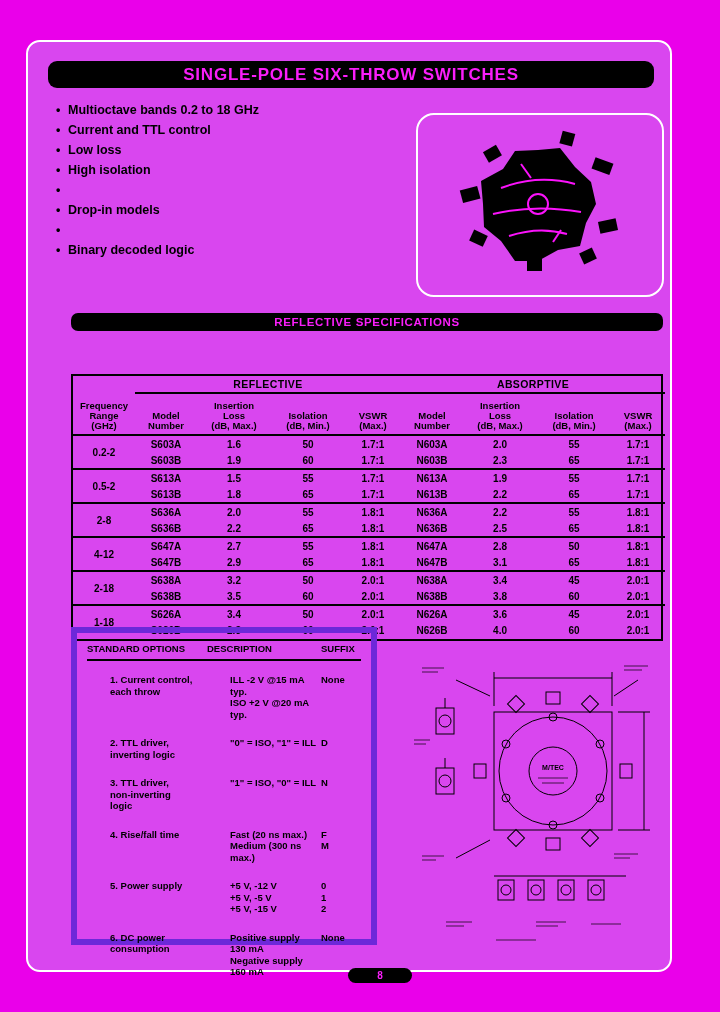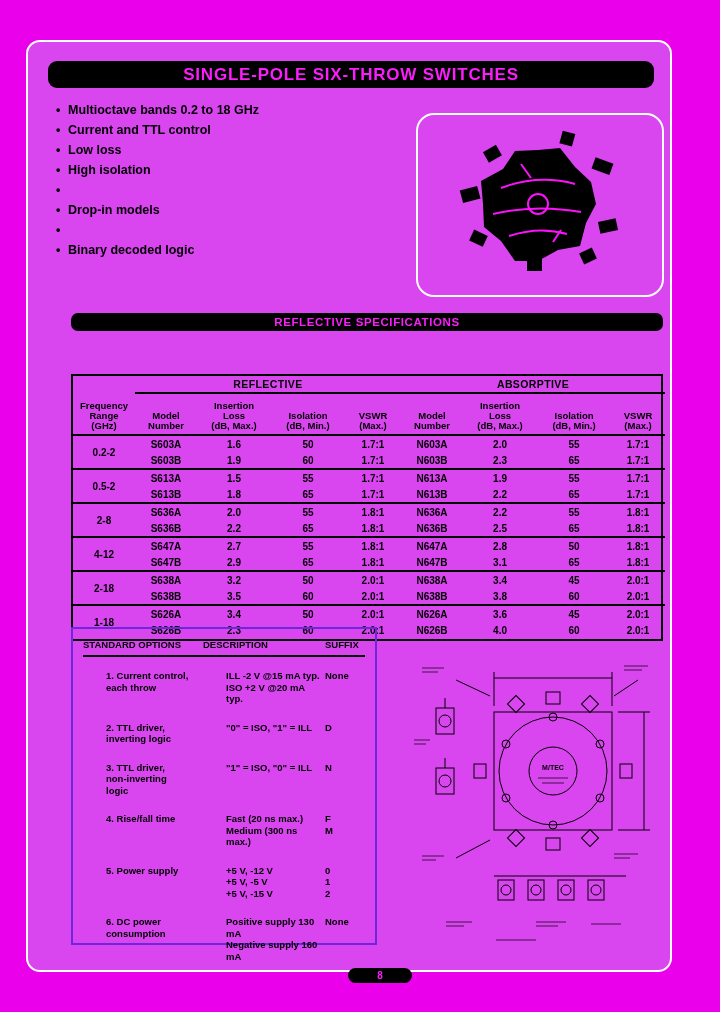--- a/index.html
+++ b/index.html
@@ -47,21 +47,21 @@
   table{width:100%;border-collapse:collapse;table-layout:fixed;}
   th,td{font-weight:bold;color:#000;text-align:center;padding:0;}
   th.group-blank{height:17px;}
   th.group-label{font-size:10.5px;height:17px;border-bottom:2px solid #000;letter-spacing:.4px;}
   th.colhead{font-size:9.5px;line-height:10px;vertical-align:bottom;padding:3px 0 3px 0;border-bottom:2px solid #000;height:42px;}
   td{font-size:10px;height:17px;}
   tr.band-sep td{border-top:2px solid #000;}
   
   .options-box{
     position:absolute;left:43px;top:585px;width:306px;height:318px;
-    border:2px solid #6d28d9;padding:10px 10px 6px 10px;
+    border:6px solid #6d28d9;padding:10px 10px 6px 10px;
   }
   .opt-head{display:flex;font-size:9.5px;font-weight:bold;color:#000;border-bottom:2px solid #000;padding-bottom:5px;margin-bottom:13px;}
   .oh-name{width:120px;}
   .oh-desc{flex:1;}
   .oh-suffix{width:40px;}
   .opt-row{display:flex;margin-bottom:17px;font-size:9.5px;font-weight:bold;color:#000;line-height:11.5px;}
   .opt-name{width:120px;padding-right:4px;margin-left:23px;}
   .opt-desc{flex:1;padding-right:4px;}
   .opt-suffix{width:40px;}
   

